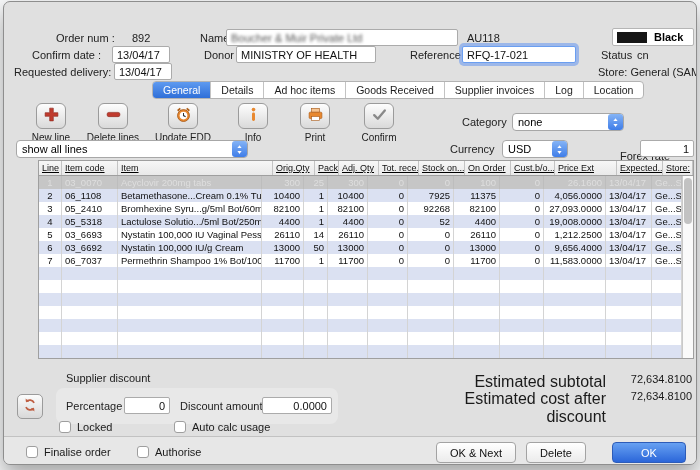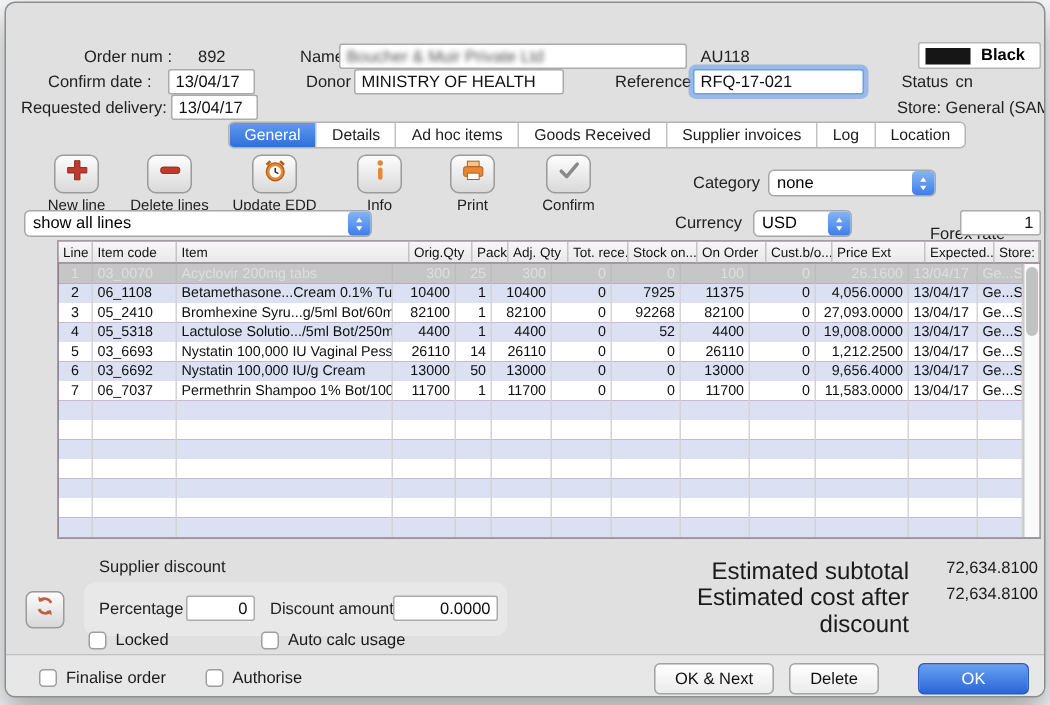--- a/index.html
+++ b/index.html
@@ -45,21 +45,21 @@
   .toollbl { font-size:10px; color:#1d1d1d; margin-top:3px; white-space:nowrap; }
 
   .dropdown { position:absolute; height:18px; background:#fff; border:1px solid #a7a7a7; border-radius:4px;
               font-size:11px; display:flex; align-items:center; }
   .dropdown .val { flex:1; padding:0 5px; white-space:nowrap; overflow:hidden; }
   .stepper { width:15px; height:16px; margin:0; border-radius:3px; background:linear-gradient(#85b4f6,#3f7de8);
              display:flex; align-items:center; justify-content:center; }
 
   
   .table { position:absolute; left:34px; top:158px; width:656px; height:199px;
-           background:#701a75; border:1px solid #9f9f9f; }
+           background:#8b5cf6; border:1px solid #9f9f9f;text-decoration:underline; }
   .thead { display:grid; height:15px; background:linear-gradient(#f7f7f7,#e9e9e9); border-bottom:1px solid #9f9f9f; }
   .thead > div { font-size:9px; color:#111; border-right:1px solid #c4c4c4; padding:2px 2px 0 3px;
                  white-space:nowrap; overflow:hidden; }
   .tbody { position:absolute; left:0; top:15px; right:11px; bottom:0; overflow:hidden; }
   .trow { display:grid; height:13px; }
   .trow > div { font-size:9.5px; border-right:1px solid #d4d4d4; padding:1px 3px 0;
                 white-space:nowrap; overflow:hidden; color:#101010; }
   .thead, .trow { grid-template-columns:23px 56px 1fr 42px 24px 40px 40px 46px 46px 44px 62px 46px 30px; }
   .trow.white { background:#fff; } .trow.blue { background:#dbe1f2; }
   .trow.dim { background:#c6c6c6; } .trow.dim > div { color:#dedede; border-right-color:#bdbdbd; }

